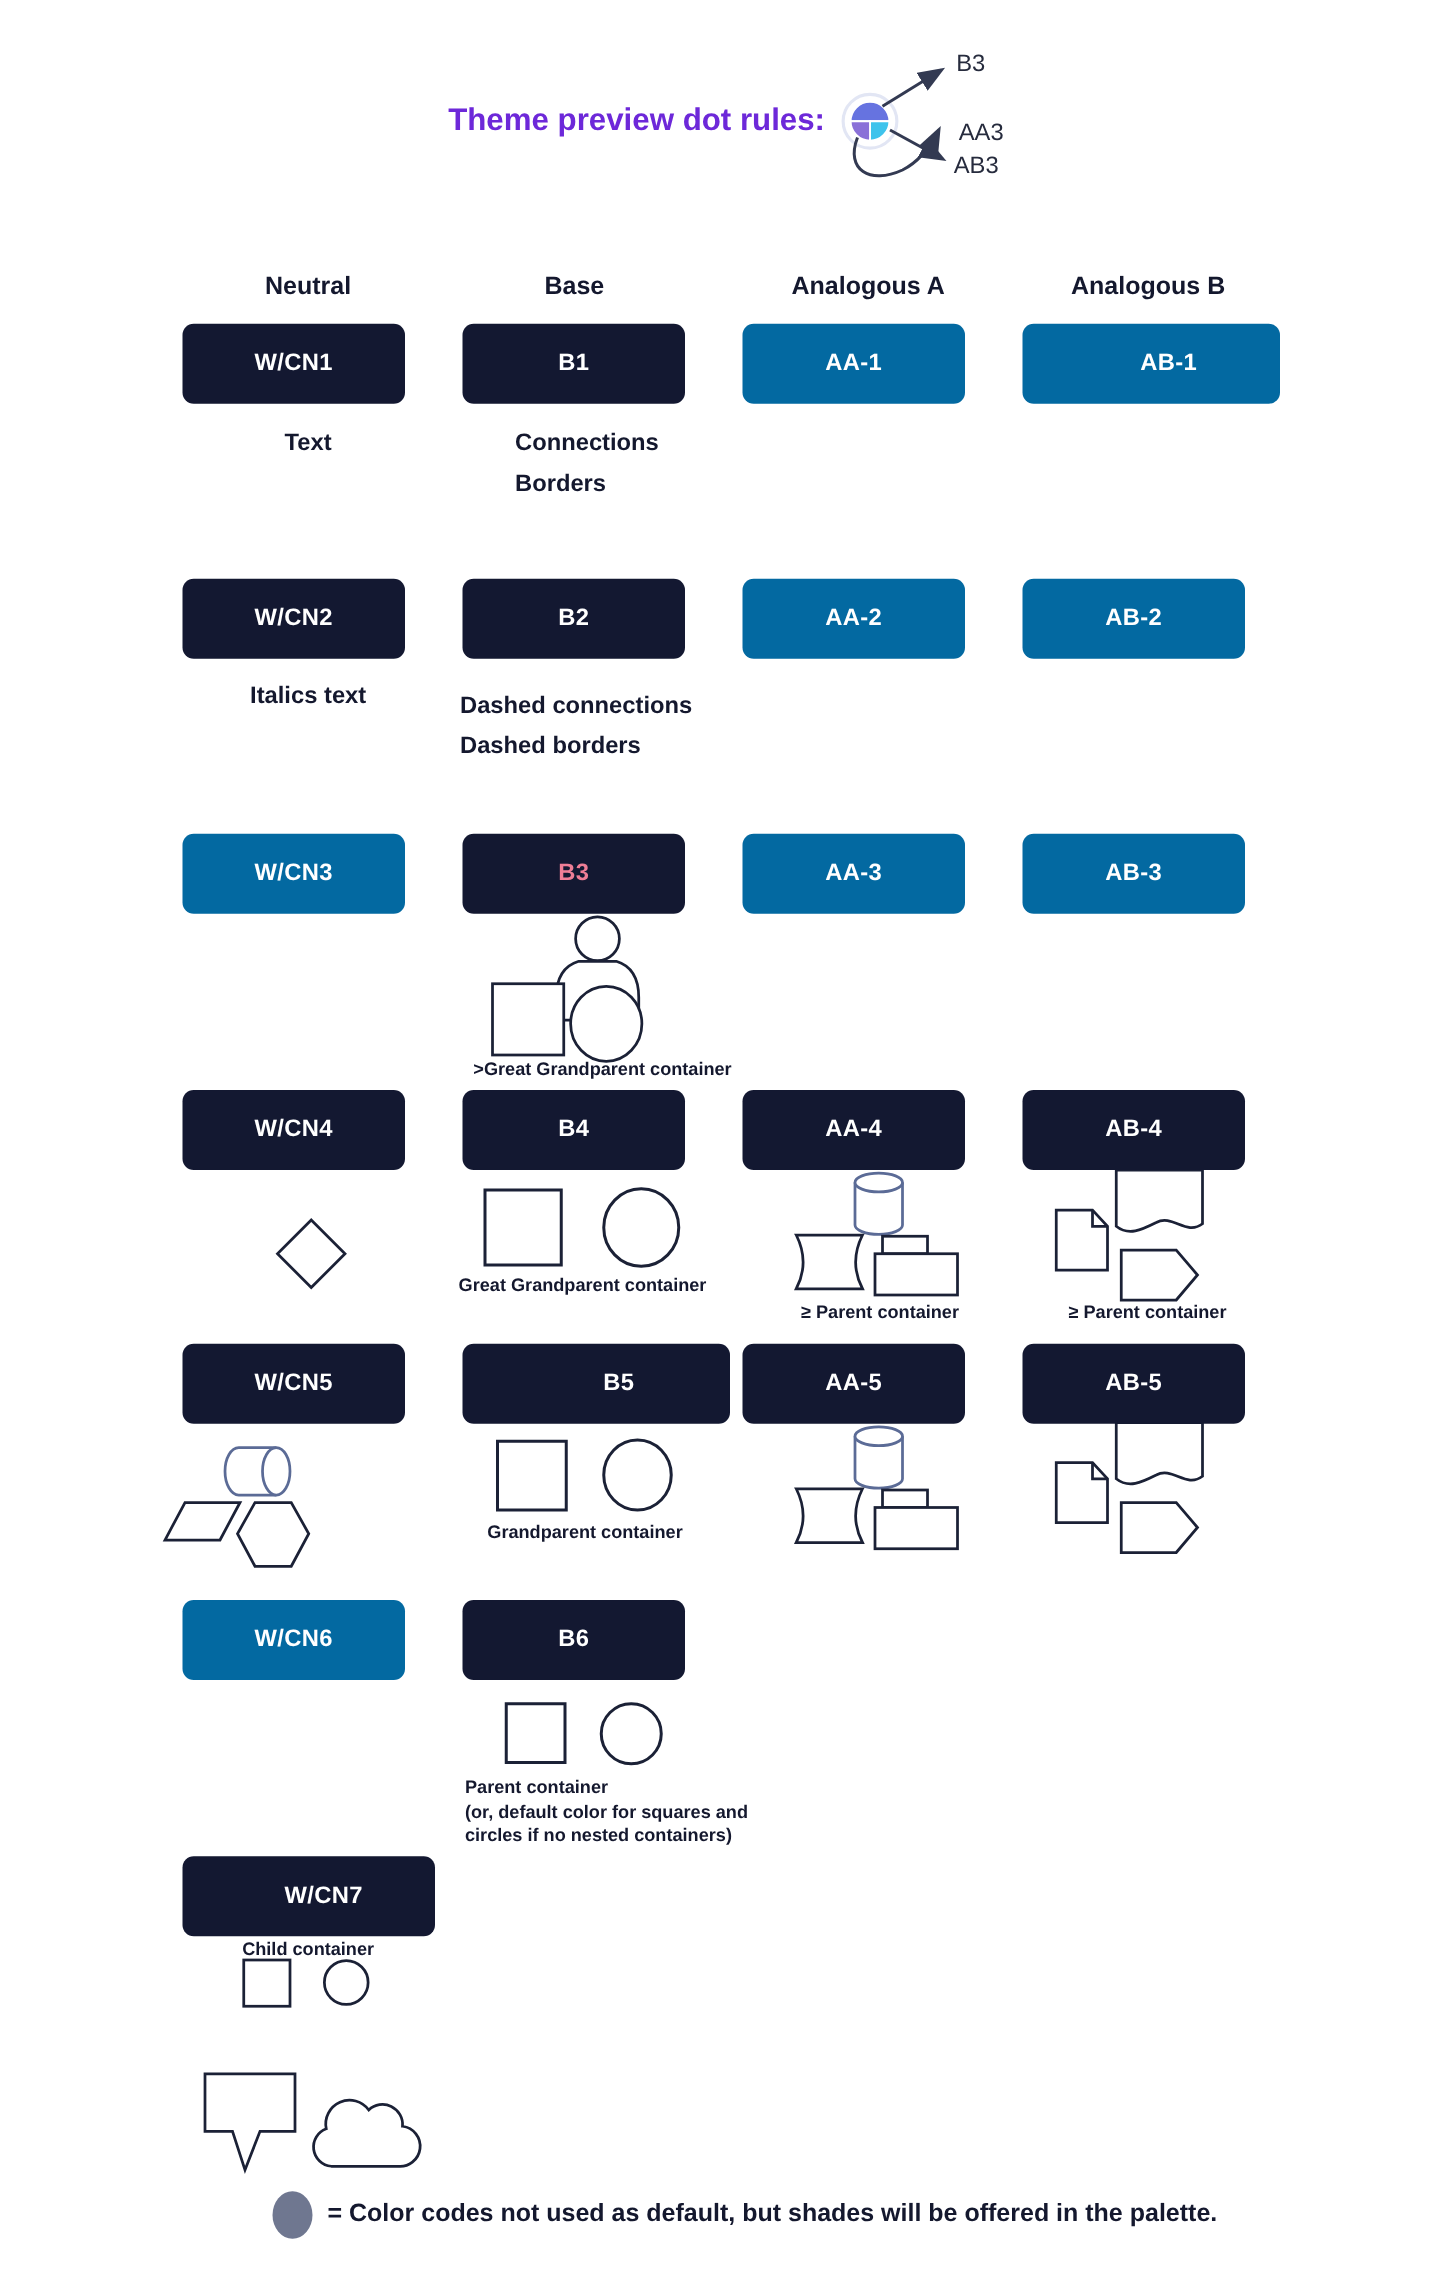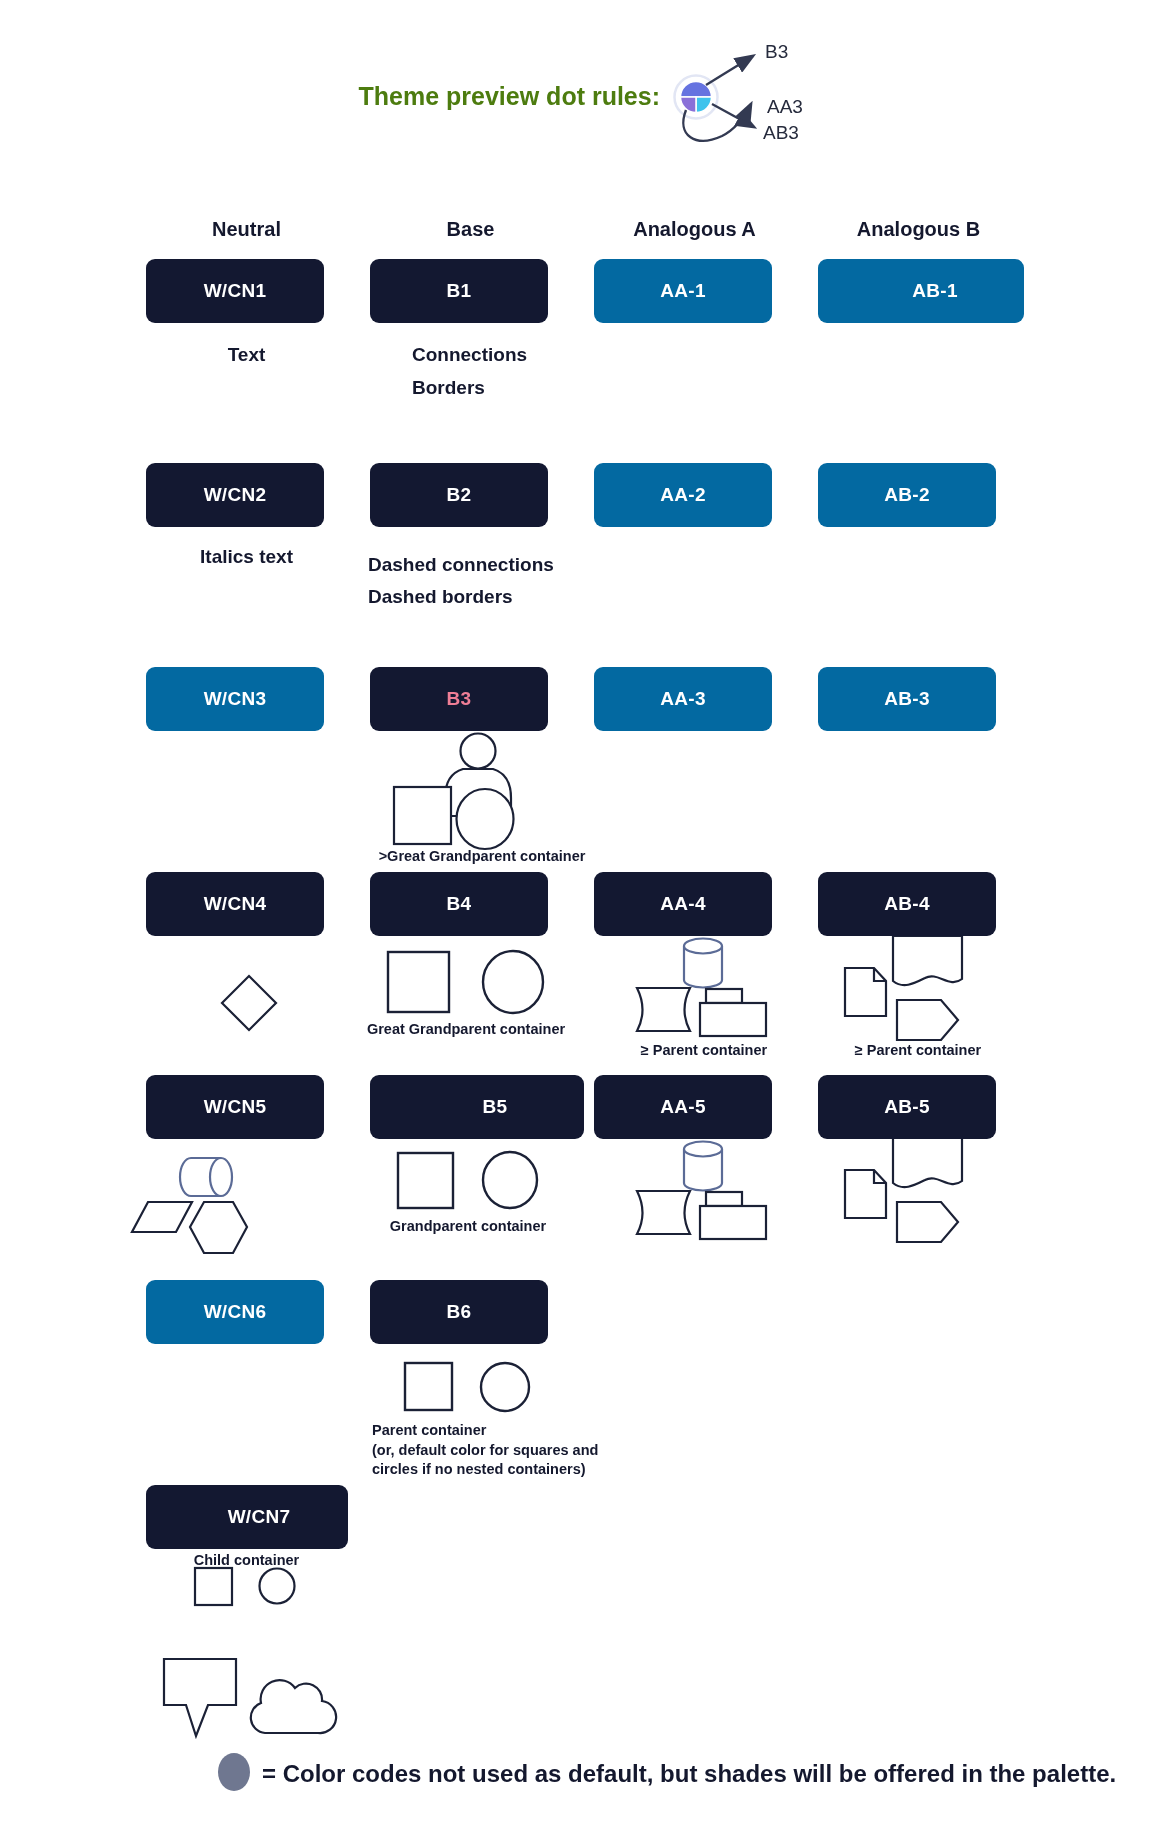--- a/index.html
+++ b/index.html
@@ -1,34 +1,34 @@
 <!DOCTYPE html>
 <html><head>
 <meta charset="utf-8">
 <style>
   html,body{margin:0;padding:0;background:#fff;}
   #canvas{position:relative;width:1164px;height:1822px;background:#ffffff;overflow:hidden;
           font-family:"Liberation Sans",sans-serif;}
   #shapes{position:absolute;left:0;top:0;}
   .title{position:absolute;left:250px;top:82px;width:410px;text-align:right;
-         font-size:25px;font-weight:600;color:#4d7c0f;}
+         font-size:25px;font-weight:600;color:#6d28d9;}
   .hdr{position:absolute;top:218px;width:201px;text-align:center;
        font-size:20px;font-weight:700;color:#14182e;}
   .swatch{position:absolute;width:178px;height:64px;border-radius:9px;
           display:flex;align-items:center;justify-content:center;
           font-size:19px;font-weight:700;color:#ffffff;letter-spacing:.3px;}
   .dark{background:#131831;}
   .slate{background:#0369a1;}
   .pink{color:#ef7e96;}
   .note{position:absolute;font-size:19px;font-weight:600;color:#14182e;line-height:22px;}
   .note.center{width:201px;text-align:center;}
   .cap{position:absolute;font-size:14.5px;font-weight:700;color:#14182e;line-height:19px;}
   .cap.center{width:220px;text-align:center;}
   .dotlabel{position:absolute;font-size:19px;font-weight:500;color:#262b3d;}
-  .legendtext{position:absolute;left:262px;top:1760px;font-size:24px;font-weight:700;color:#14182e;}
+  .legendtext{position:absolute;left:262px;top:1760px;font-size:20px;font-weight:700;color:#14182e;}
 </style>
 </head>
 <body>
 
 <div id="canvas">
 
   <svg id="shapes" width="1164" height="1822" viewBox="0 0 1164 1822">
     <defs>
       <marker id="ah" markerWidth="9" markerHeight="7" refX="7.5" refY="3.5" orient="auto">
         <path d="M0 0 L9 3.5 L0 7 Z" fill="#333a52"></path>
@@ -116,21 +116,21 @@
 
     <ellipse cx="234" cy="1772" rx="16" ry="19" fill="#6f7790"></ellipse>
   </svg>
 
   <div class="title">Theme preview dot rules:</div>
   <div class="dotlabel" style="left:765px;top:41px;">B3</div>
   <div class="dotlabel" style="left:767px;top:96px;">AA3</div>
   <div class="dotlabel" style="left:763px;top:122px;">AB3</div>
 
   <div class="hdr" style="left:146px;">Neutral</div>
-  <div class="hdr" style="left:370px;">Base</div>
+  <div class="hdr" style="left:359px;">Base</div>
   <div class="hdr" style="left:594px;">Analogous A</div>
   <div class="hdr" style="left:818px;">Analogous B</div>
 
   <div class="swatch dark" style="left:146px;top:259px;">W/CN1</div>
   <div class="swatch dark" style="left:146px;top:463px;">W/CN2</div>
   <div class="swatch slate" style="left:146px;top:667px;">W/CN3</div>
   <div class="swatch dark" style="left:146px;top:872px;">W/CN4</div>
   <div class="swatch dark" style="left:146px;top:1075px;">W/CN5</div>
   <div class="swatch slate" style="left:146px;top:1280px;">W/CN6</div>
   <div class="swatch dark" style="left:146px;top:1485px;padding-left:24px;">W/CN7</div>

